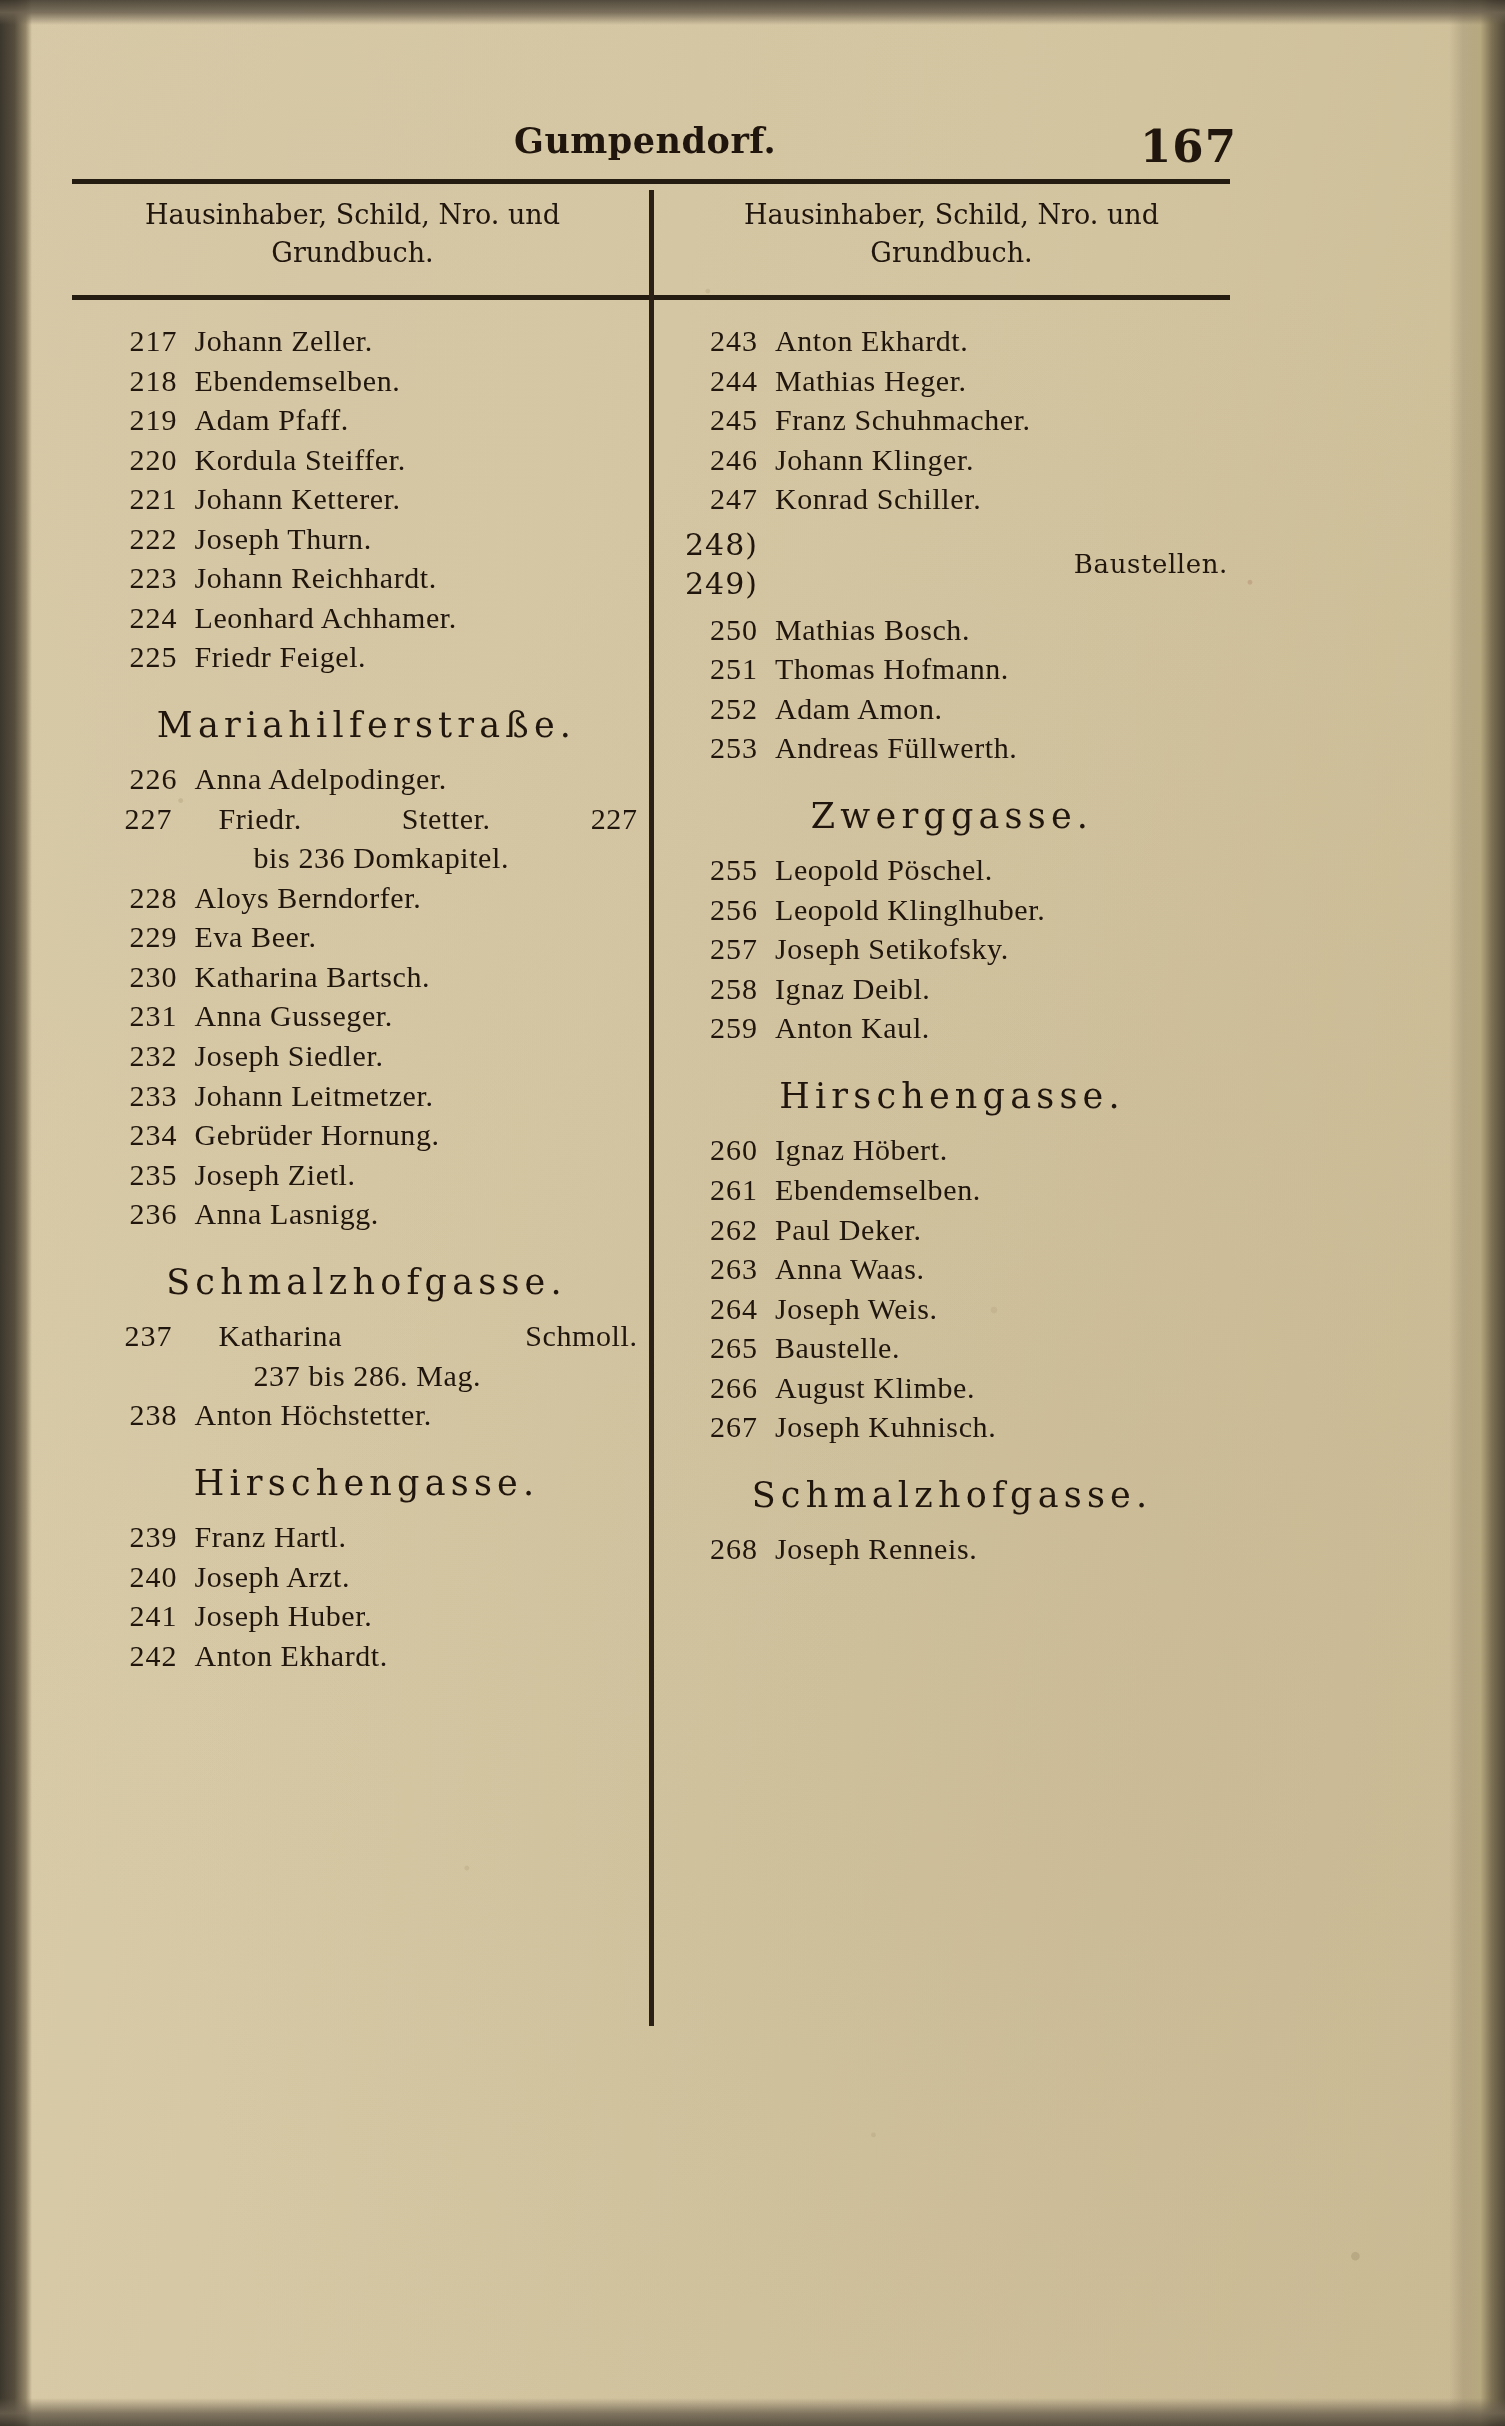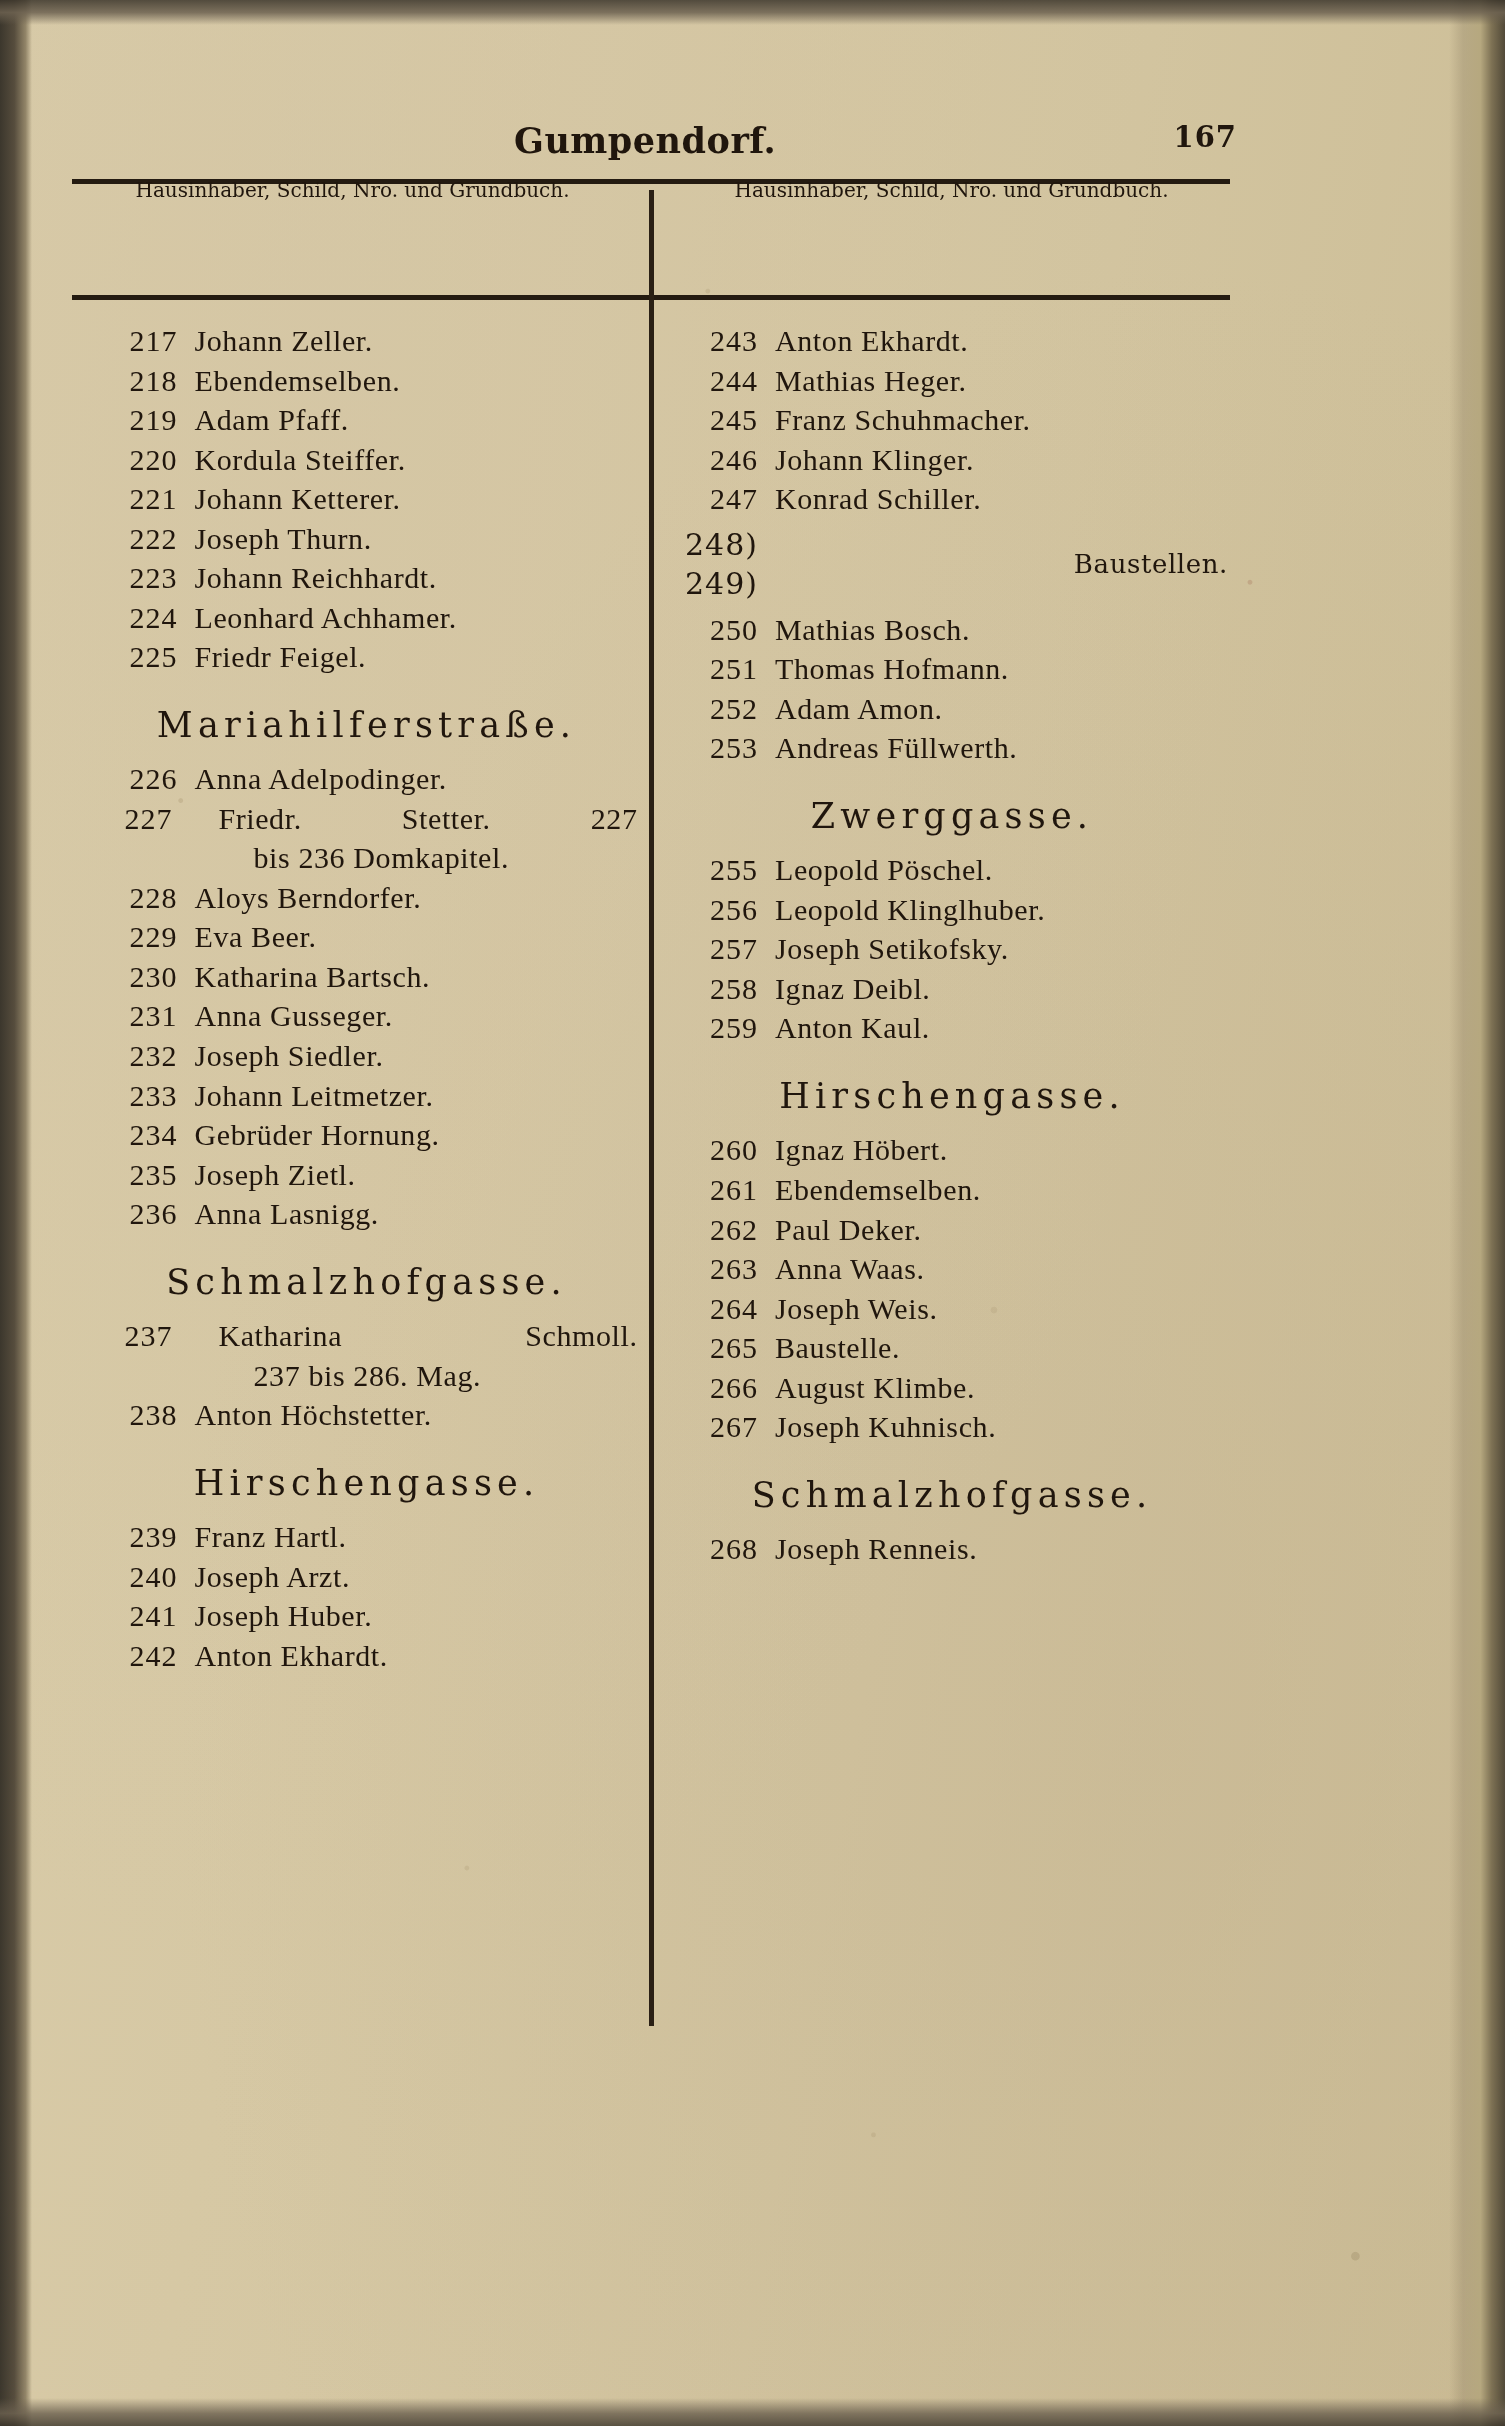--- a/index.html
+++ b/index.html
@@ -90,21 +90,21 @@
   }
   .runhead .title {
     margin-left: 447px;
     font-size: 35px;
     letter-spacing: 0.5px;
     font-weight: 600;
   }
   .runhead .pageno {
     margin-left: auto;
     margin-right: 19px;
-    font-size: 29px;
+    font-size: 45px;
     font-weight: 600;
     letter-spacing: 1px;
   }
 
   .rule {
     position: absolute;
     left: 4.8px;
     width: 1158px;
     background: #241b11;
   }
@@ -115,24 +115,24 @@
     position: absolute;
     left: 582px;
     top: 190px;
     width: 4.8px;
     height: 1836px;
     background: #2a2015;
   }
 
   .colhead {
     position: absolute;
-    top: 176px;
+    top: 196px;
     width: 571px;
     text-align: center;
-    font-size: 20px;
+    font-size: 27px;
     line-height: 1.42;
   }
   .colhead.left  { left: 0px; }
   .colhead.right { left: 599px; }
 
   .col {
     position: absolute;
     top: 321px;
     font-size: 30px;
     line-height: 1.318;

